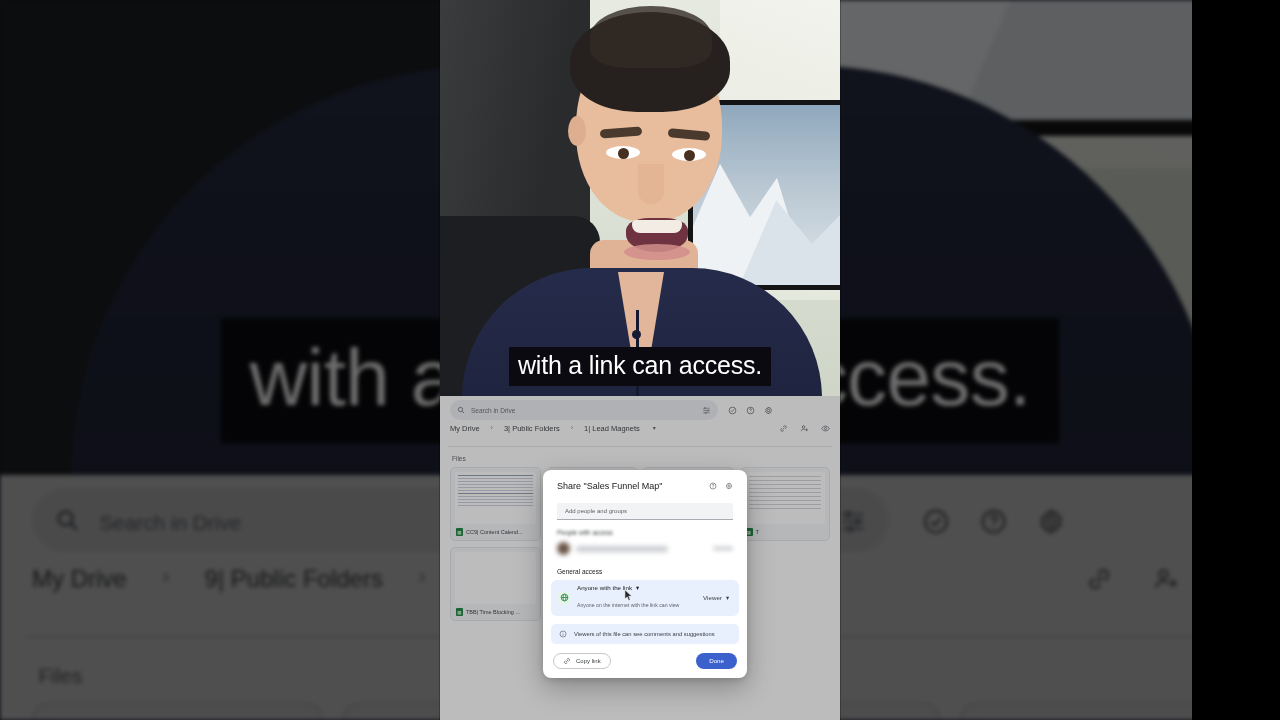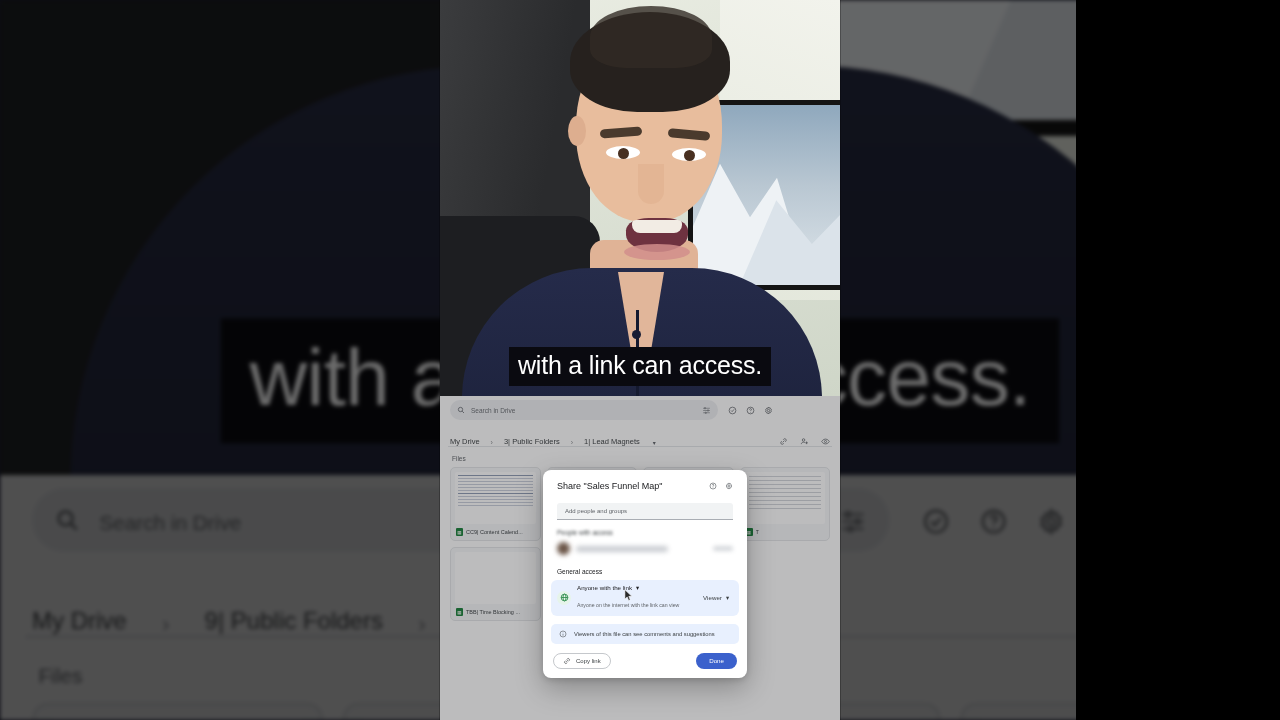--- a/index.html
+++ b/index.html
@@ -4,21 +4,21 @@
 <style>
   * { margin:0; padding:0; box-sizing:border-box; }
   html,body {
     width:1280px; height:720px; overflow:hidden;
     background:#000;
     font-family:"Liberation Sans", sans-serif;
   }
 
   
   #canvas {
-    position:relative; width:1076px; height:720px; overflow:hidden;
+    position:relative; width:1192px; height:720px; overflow:hidden;
     background:#0b0c14;
   }
 
   
   #bg-blur {
     position:absolute; left:0; top:0; width:1280px; height:720px;
     overflow:hidden;
     filter:blur(2px) brightness(0.42) saturate(0.75);
     transform-origin:center center;
   }
@@ -126,21 +126,21 @@
   .d-topbar { height:28px; display:flex; align-items:center; padding:0 10px; }
   .d-search {
     flex:1; height:20px; background:#eef0f3; border-radius:10px;
     display:flex; align-items:center; padding:0 7px; gap:6px; max-width:268px;
   }
   .d-search .ph { font-size:6.5px; color:#6a6d72; }
   .d-tune { margin-left:auto; opacity:.7; }
   .d-topicons { display:flex; gap:9px; align-items:center; margin-left:10px; }
 
   .d-crumbrow {
-    height:22px; display:flex; align-items:flex-end; padding:0 10px; gap:11px;
+    height:22px; display:flex; align-items:flex-start; padding:0 10px; gap:11px;
   }
   .d-crumb { font-size:7.5px; color:#3c4043; }
   .d-sep { font-size:7px; color:#8a8d91; }
   .d-caret { font-size:6px; color:#5f6368; margin-left:2px;}
   .d-crumbicons { margin-left:auto; display:flex; gap:12px; align-items:center; }
 
   .d-divider { height:1px; background:#e3e5e8; margin:0 8px; }
 
   .d-section { font-size:6.5px; color:#5f6368; padding:8px 12px 5px; }
 

